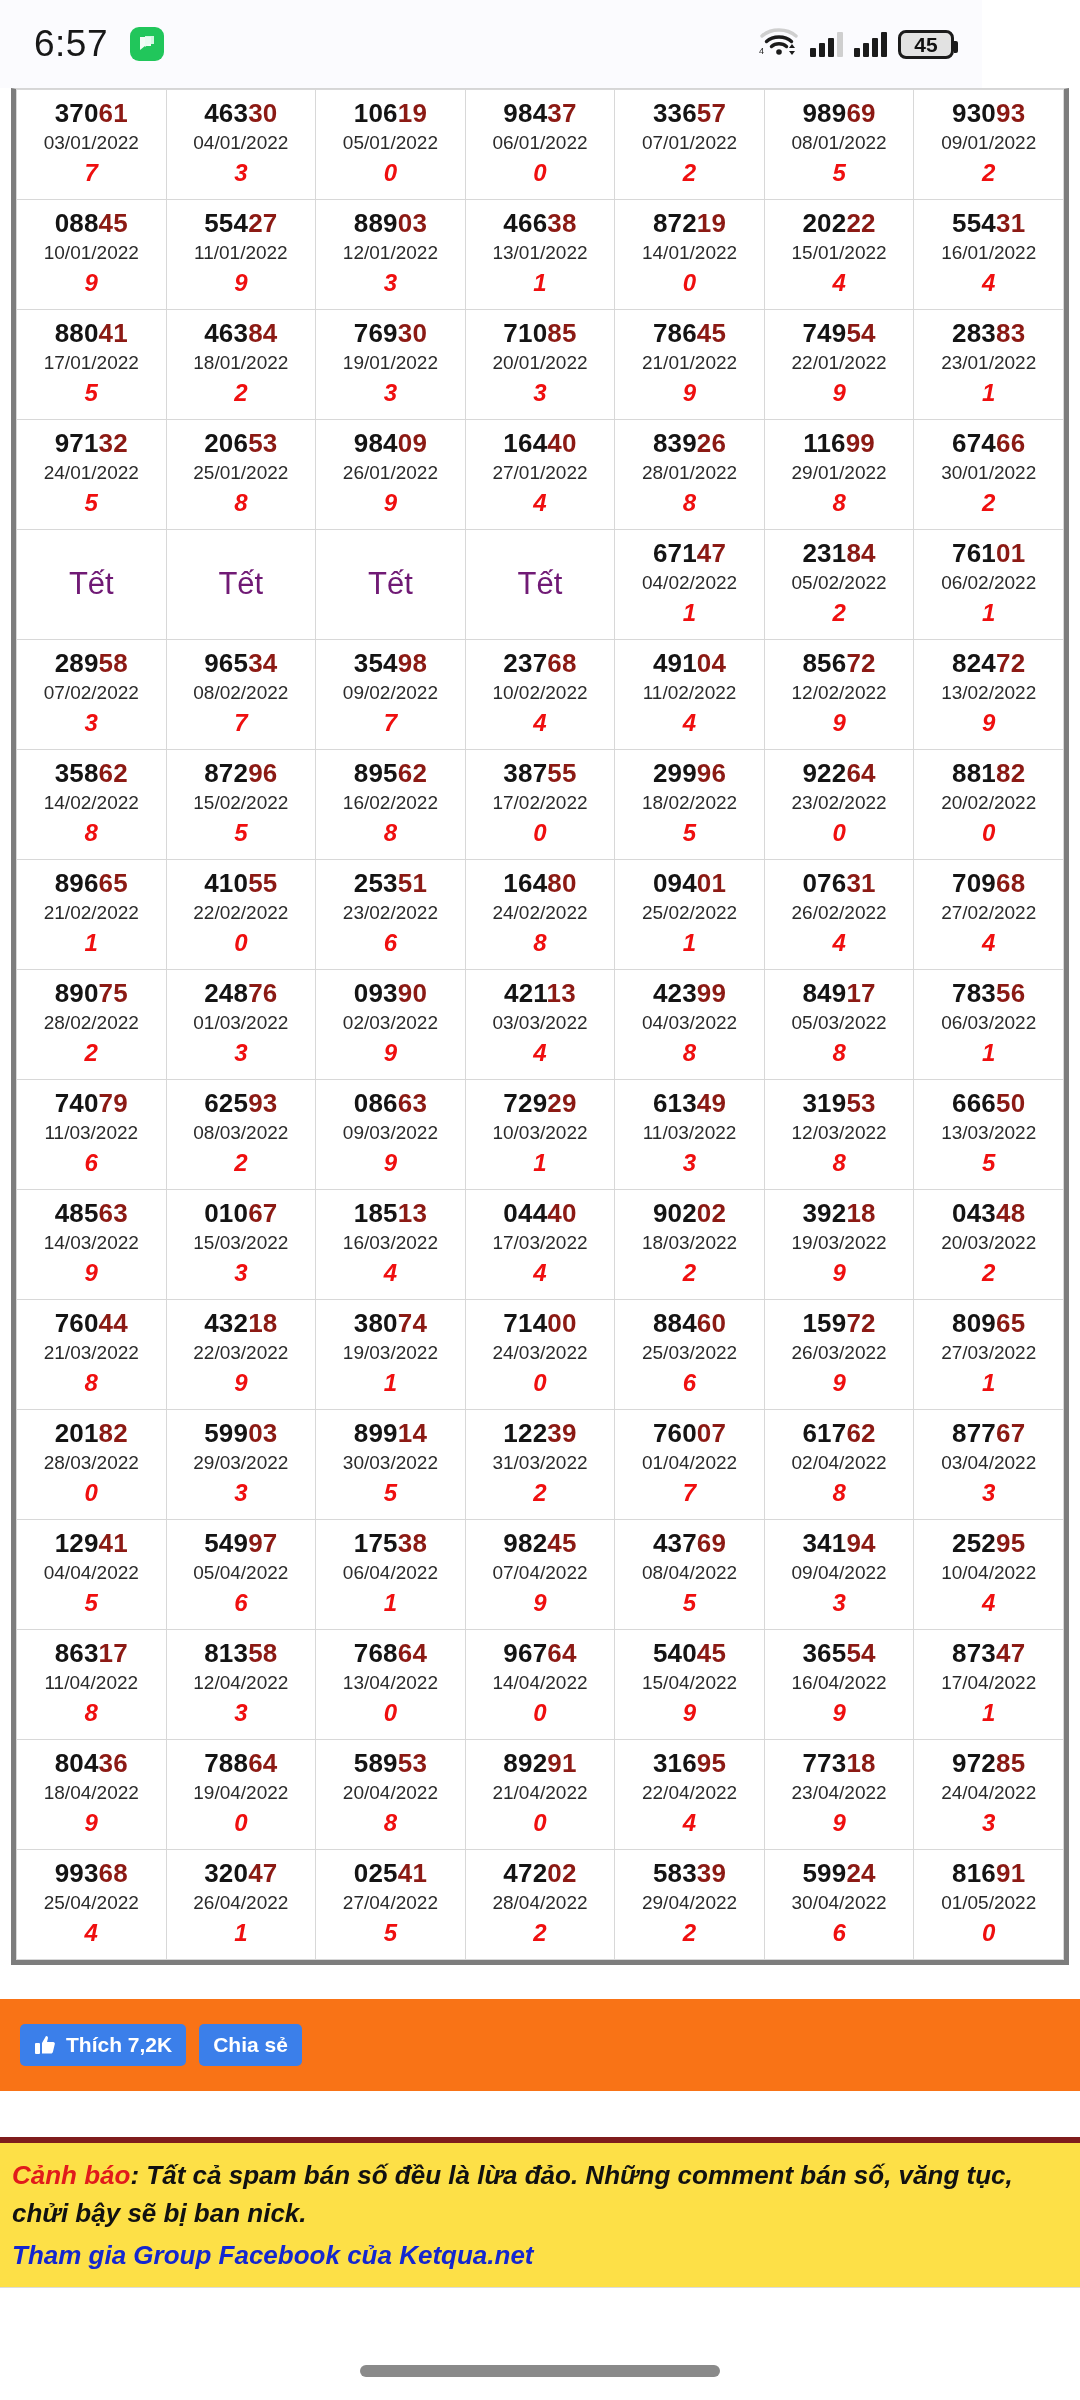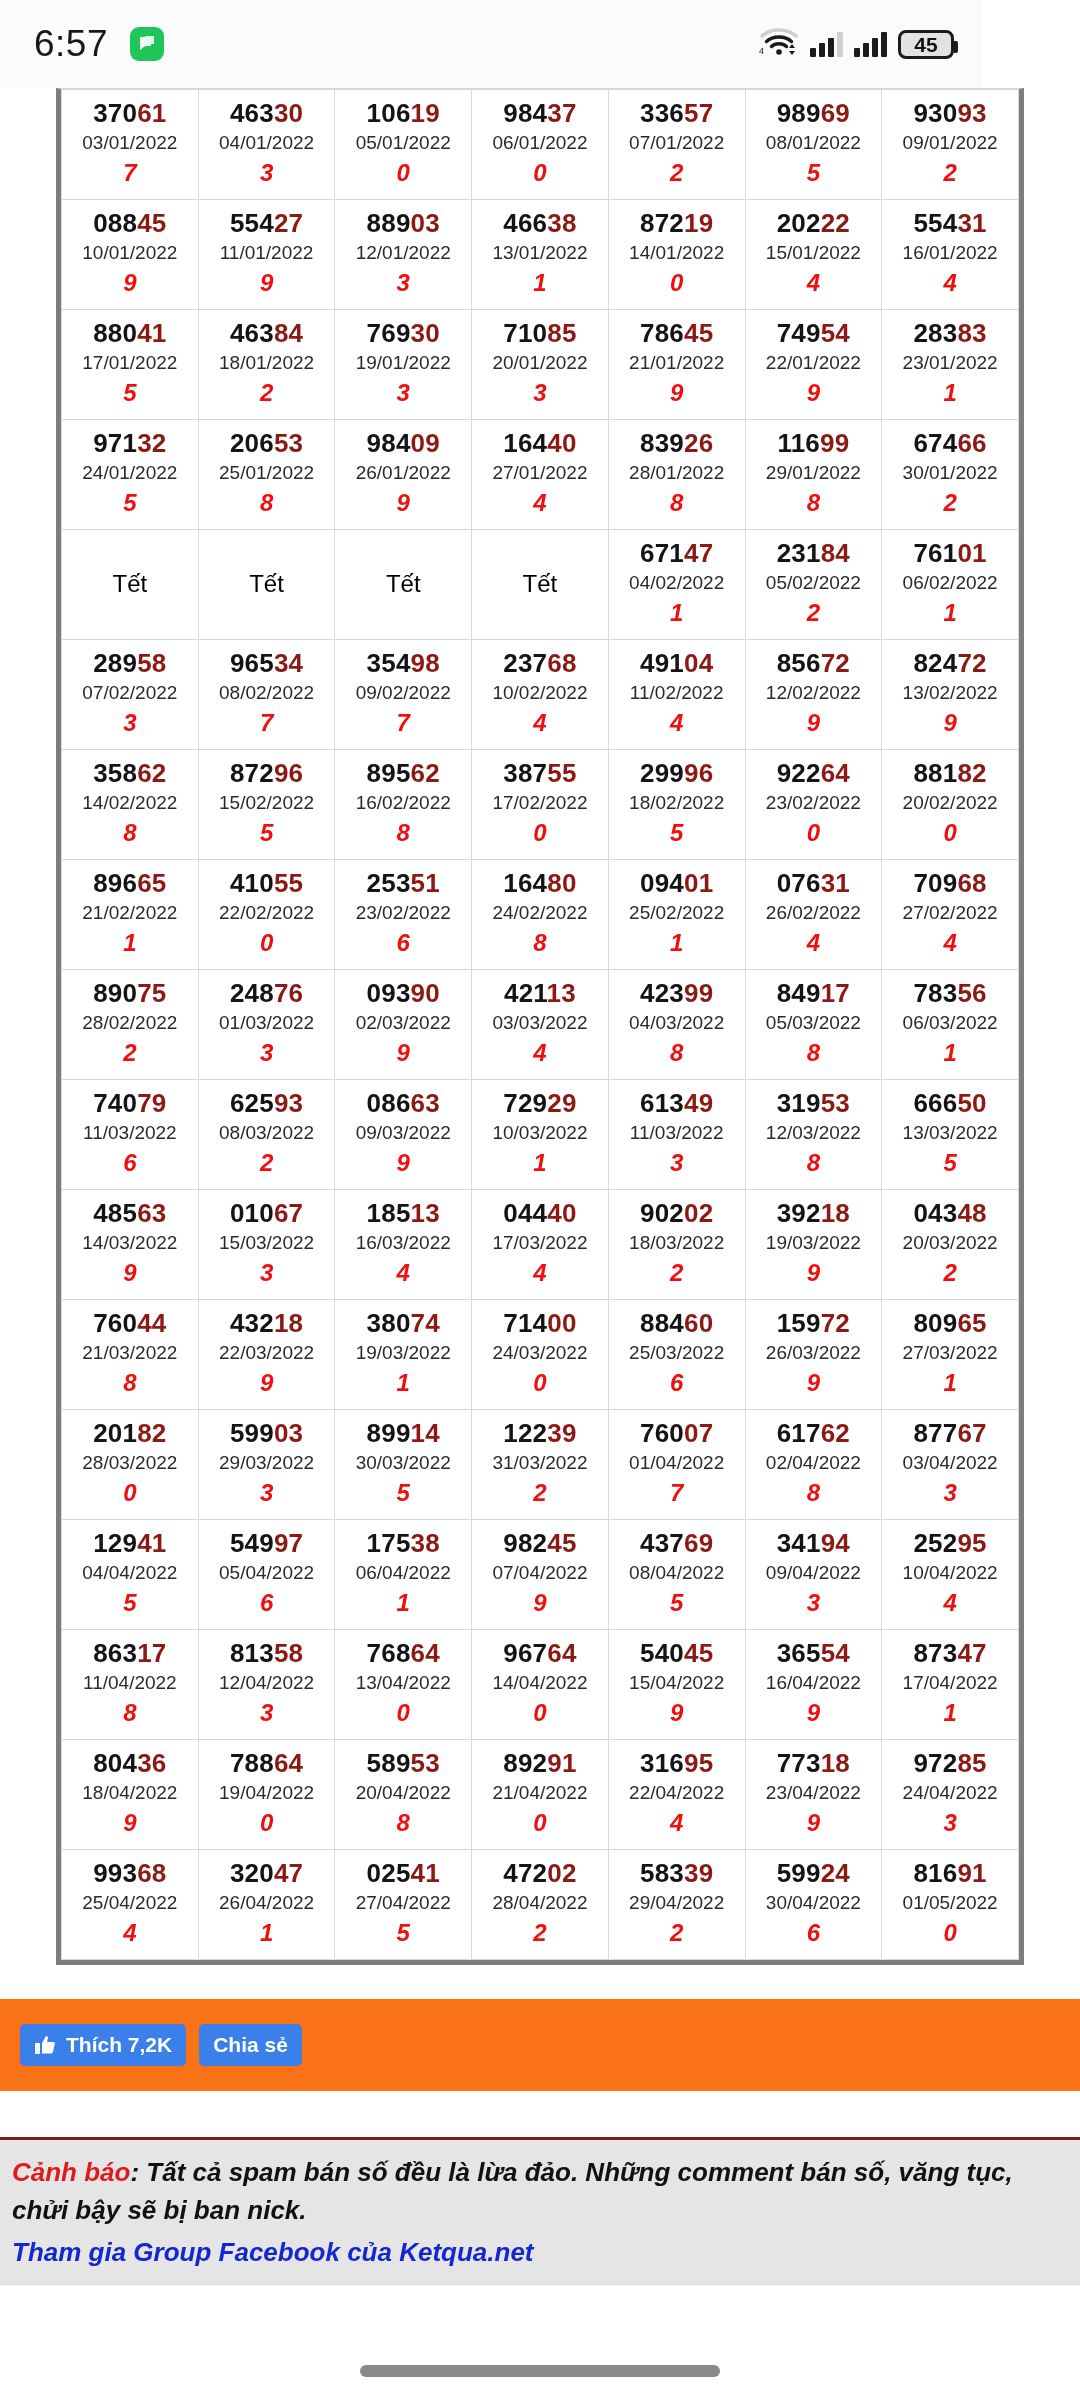--- a/index.html
+++ b/index.html
@@ -41,21 +41,21 @@
   }
   .battery:after{
     content:"";position:absolute;right:-7px;top:8px;width:4px;height:12px;
     background:#1b1b1b;border-radius:0 2px 2px 0;
   }
   .battery span{font-size:21px;font-weight:700;color:#111;line-height:1;}
 
   
   #page{ width:1080px; background:#fff; }
   #table-wrap{
-    margin:0 auto; width:968px;
+    margin:0 auto; width:1058px;
     border-left:5px solid #7d7d7d;
     border-right:5px solid #7d7d7d;
     border-bottom:5px solid #7d7d7d;
     border-top:1px solid #d6d6d6;
     background:#fff;
   }
   table#results{ width:100%; border-collapse:collapse; table-layout:fixed; }
   table#results td{
     border:1px solid #d8d8d8;
     height:110px;
@@ -71,42 +71,42 @@
     font-size:26px; font-weight:700; color:#141414; line-height:1.18;
     letter-spacing:.2px; white-space:nowrap;
   }
   .num .tail{ color:#8c1a14; }
   .date{
     font-size:19px; color:#2a2a2a; line-height:1.5; white-space:nowrap;
   }
   .tag{
     font-size:24px; font-weight:700; font-style:italic; color:#ef0f0f; line-height:1.3;
   }
-  .tet{ font-size:24px; color:#000000; font-weight:400; }
+  .tet{ font-size:31px; color:#701a75; font-weight:400; }
 
   
   #gap-white{ height:34px; background:#fff; }
   #fbbar{
     height:92px; background:#f97316;
     display:flex; align-items:center; gap:13px; padding-left:20px;
   }
   .fbbtn{
     background:#3b7fea; color:#fff; border-radius:5px;
     font-size:21px; font-weight:700;
     display:flex; align-items:center; gap:10px;
     padding:8px 14px; line-height:1.1;
     height:42px;
   }
   .fbbtn .thumb{ display:flex; align-items:center; }
   #fb-after{ height:46px; background:#fff;}
 
   
   #warn{
-    background:#e5e5e5; padding:14px 12px 16px;
-    border-top:3px solid #7f1d1d;
+    background:#fde047; padding:14px 12px 16px;
+    border-top:6px solid #7f1d1d;
   }
   #warn p{
     font-size:26px; font-style:italic; font-weight:700; color:#111;
     line-height:1.45;
   }
   #warn .redlab{ color:#e11b1b; font-weight:700; font-style:italic;}
   #warn a{
     display:block; margin-top:8px;
     color:#1427cf; font-size:26px; font-weight:700; font-style:italic;
     text-decoration:none;

